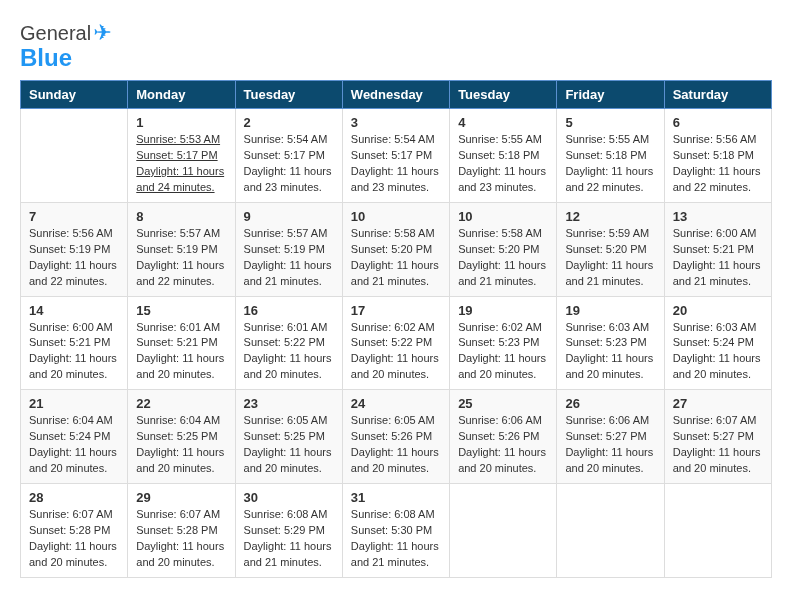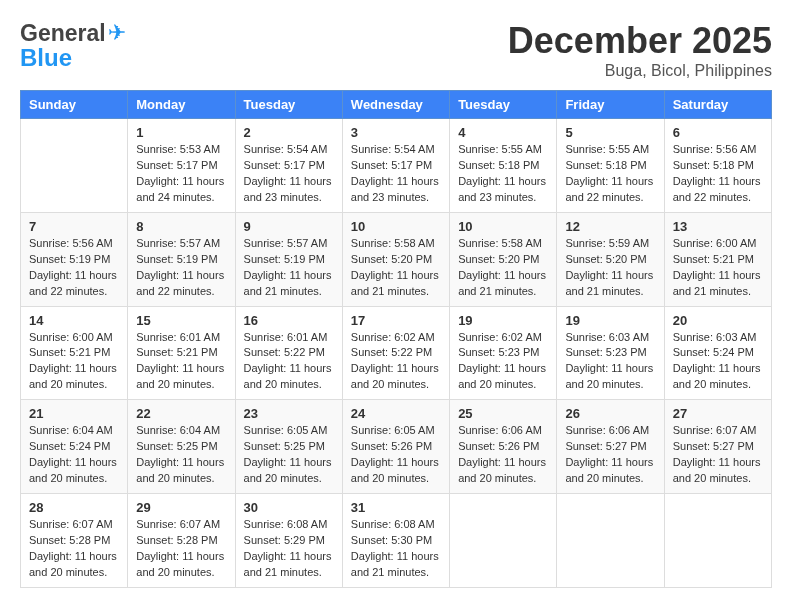--- a/index.html
+++ b/index.html
@@ -32,21 +32,21 @@
     .location-title {
       font-size: 16px;
       color: #555;
     }
     .calendar {
       width: 100%;
       border-collapse: collapse;
       border: 1px solid #ccc;
     }
     .calendar th {
-      background-color: #3b82f6;
+      background-color: #0c4a6e;
       color: #fff;
       text-align: left;
       padding: 6px 8px;
       font-size: 13px;
       border: 1px solid #5a90d0;
     }
     .calendar td {
       vertical-align: top;
       padding: 6px 8px;
       border: 1px solid #ddd;
@@ -70,22 +70,22 @@
       color: #333;
     }
     .empty-cell {
       background: #fff !important;
     }
     .logo-row {
       display: flex;
       align-items: center;
     }
     .logo-text-general {
-      font-size: 23px;
-      font-weight: bold;
+      font-size: 20px;
+      font-weight: normal;
       color: #444;
       line-height: 1;
     }
     .logo-text-blue {
       font-size: 24px;
       font-weight: bold;
       color: #2196F3;
       line-height: 1;
     }
     .logo-bird {
@@ -97,45 +97,41 @@
 </head>
 <body>
 
 <div class="header-area">
   <div class="logo">
     <div class="logo-row">
       <span class="logo-text-general">General</span>
       <span class="logo-bird">✈</span>
     </div>
     <span class="logo-text-blue">Blue</span>
-  </div>
-  <div class="title-area">
-    <div class="month-title">December 2025</div>
-    <div class="location-title">Buga, Bicol, Philippines</div>
   </div>
 </div>
 
 <table class="calendar">
   <thead>
     <tr>
     <th>Sunday</th>
         <th>Monday</th>
         <th>Tuesday</th>
         <th>Wednesday</th>
         <th>Tuesday</th>
         <th>Friday</th>
         <th>Saturday</th>
       </tr>
   </thead>
   <tbody id="calendar-body">
   <tr>
         <td class="empty-cell"></td>
         <td>
           <span class="day-number">1</span>
-          <div class="day-info" style="white-space: pre-line;">Sunrise: 5:53 AM
+          <div class="day-info" style="white-space: pre-line; text-decoration: underline;">Sunrise: 5:53 AM
 Sunset: 5:17 PM
 Daylight: 11 hours
 and 24 minutes.</div>
         </td>
         <td>
           <span class="day-number">2</span>
           <div class="day-info" style="white-space: pre-line;">Sunrise: 5:54 AM
 Sunset: 5:17 PM
 Daylight: 11 hours
 and 23 minutes.</div>

